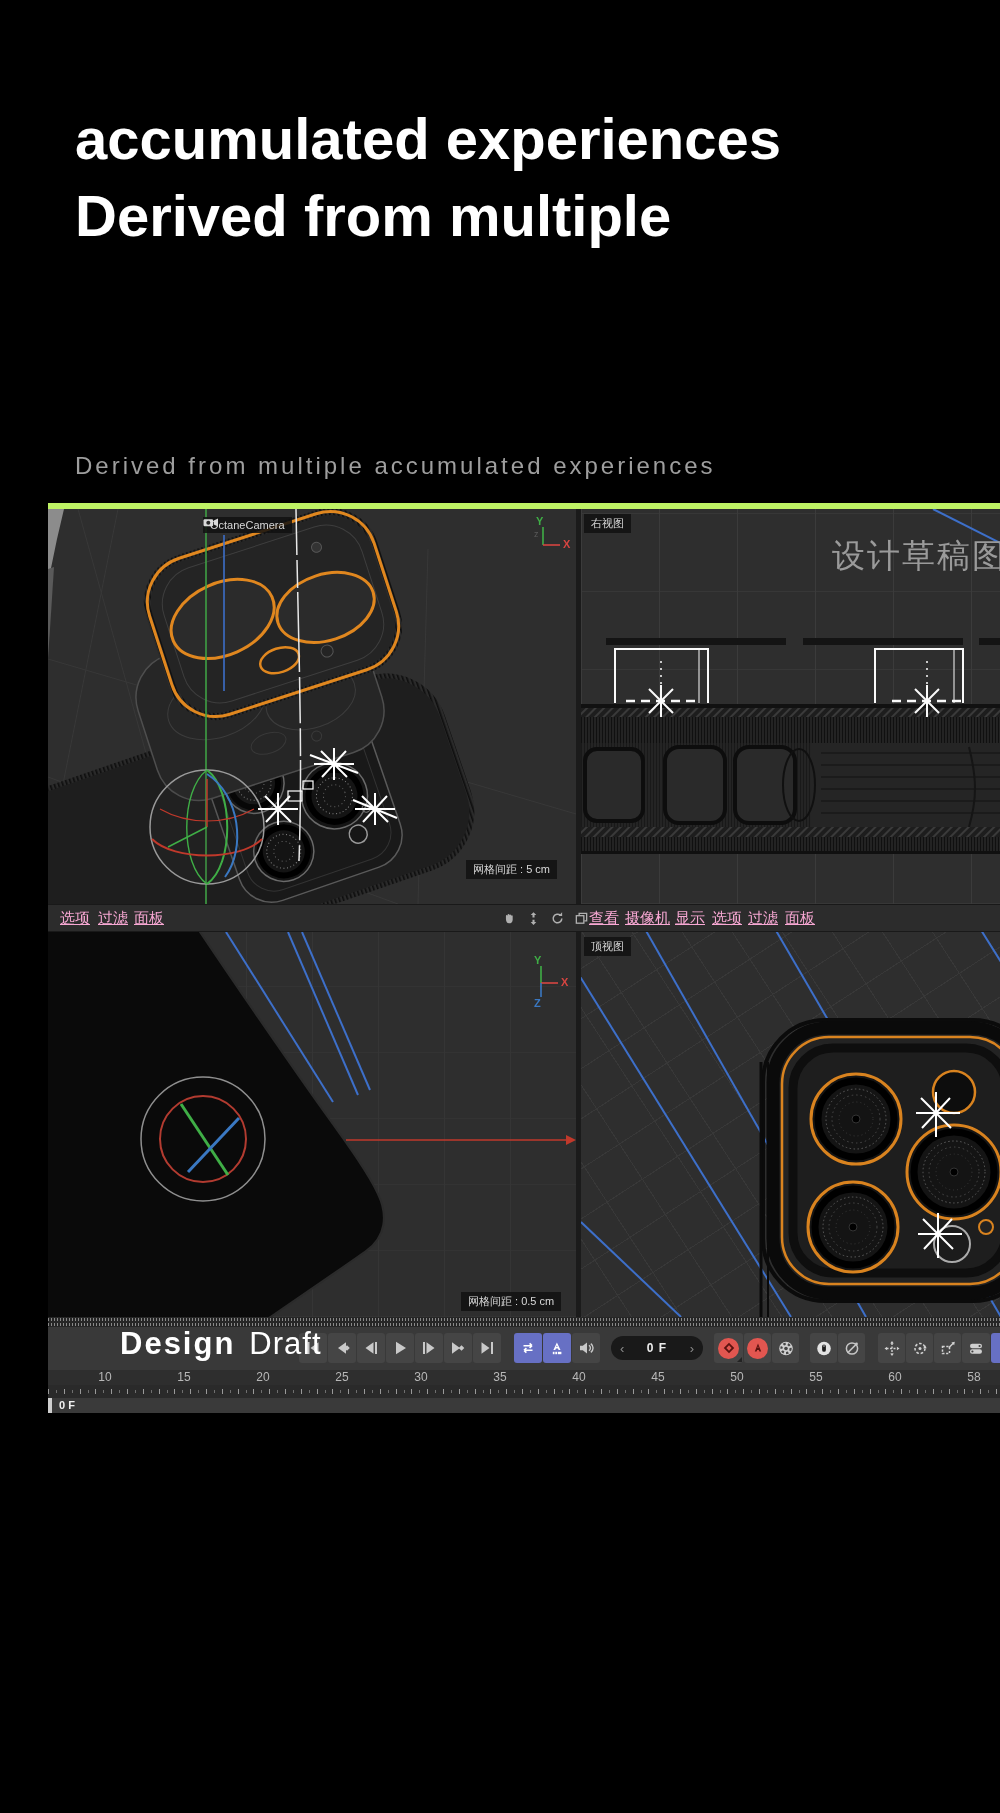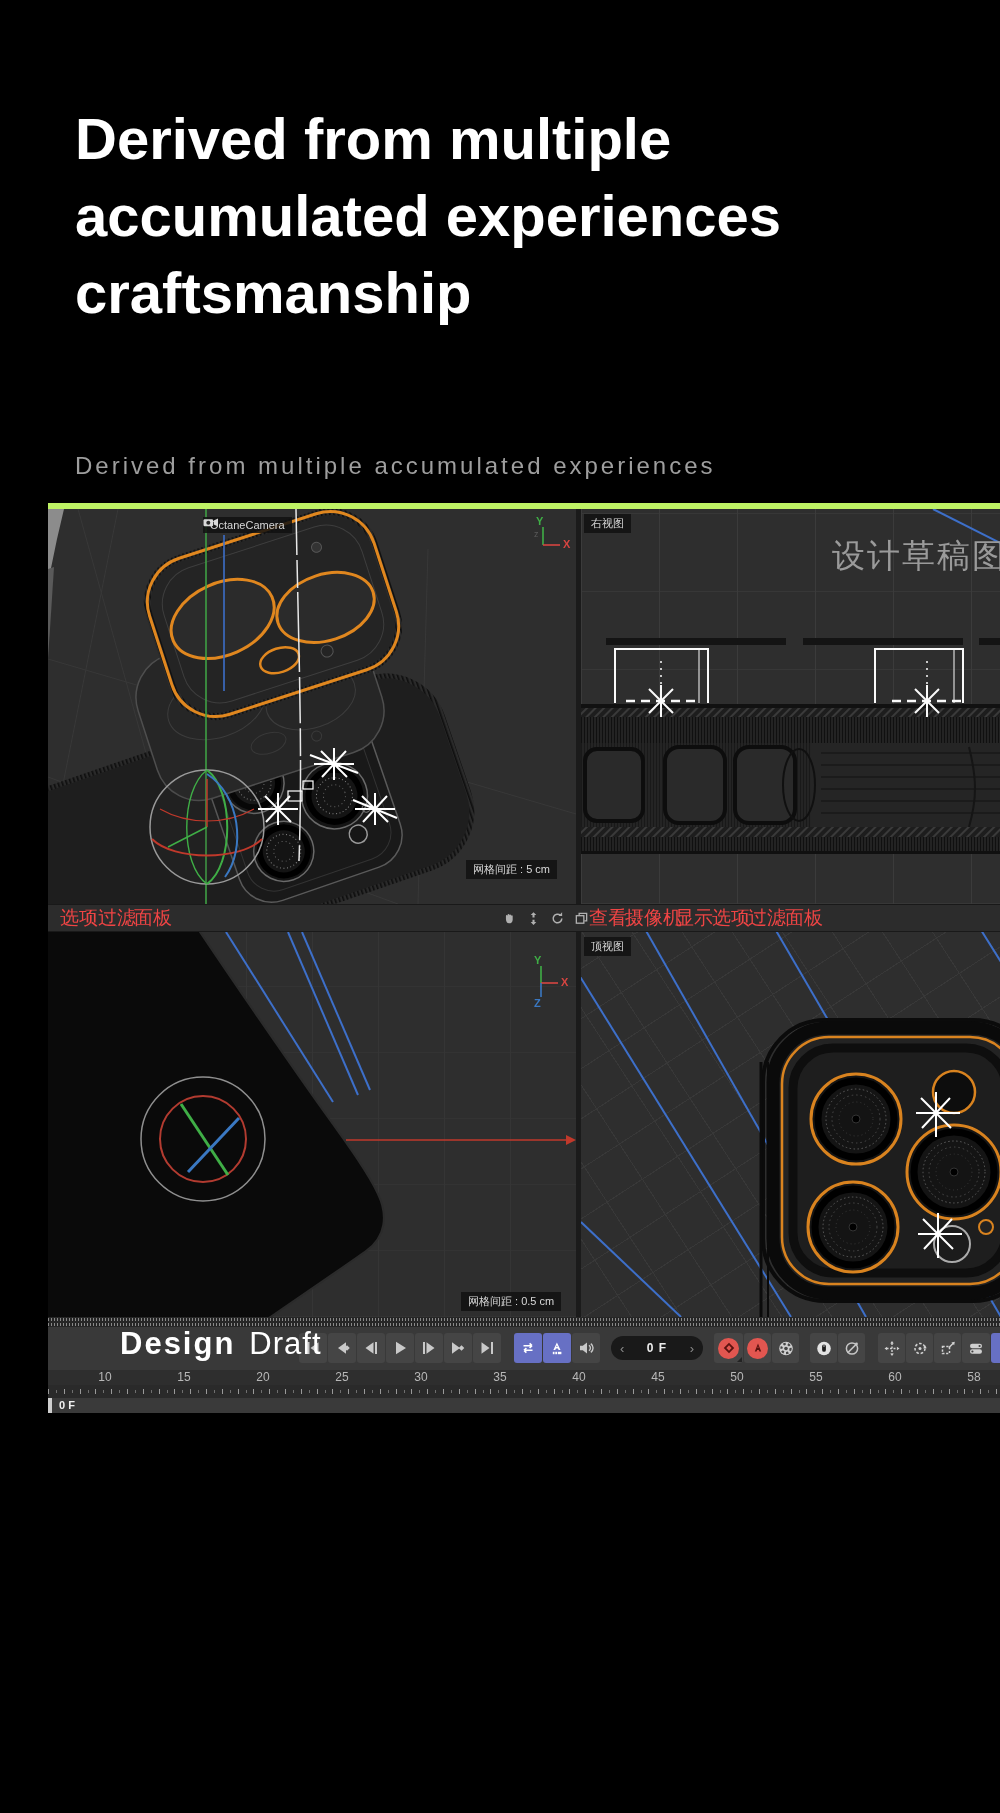--- a/index.html
+++ b/index.html
@@ -30,21 +30,21 @@
           padding:2px 7px;white-space:nowrap;z-index:5;}
   .camlabel{display:flex;align-items:center;gap:5px;}
   .watermark{position:absolute;color:#9a9a9a;font-size:33px;letter-spacing:2px;z-index:5;}
   .axisw{position:absolute;z-index:5;width:50px;height:56px;font-size:11px;font-weight:700;}
   .axisw .ax{position:absolute;}
   .ax-y{color:#3fae46;} .ax-x{color:#d64541;} .ax-z{color:#3a78c2;} .ax-zdim{color:#5a5a5a;font-size:9px;font-weight:400;}
 
   
   .menubar{position:absolute;left:0;top:395px;width:1000px;height:28px;background:#2c2c2c;
            border-top:1px solid #191919;border-bottom:1px solid #191919;box-sizing:border-box;}
-  .menu-item{position:absolute;top:0;height:26px;line-height:26px;color:#ef4444;font-size:19px;cursor:default;}
+  .menu-item{position:absolute;top:0;height:26px;line-height:26px;color:#f9a8d4;font-size:15px;cursor:default;text-decoration:underline;}
   .viewicons{position:absolute;left:453px;top:5px;display:flex;gap:7px;}
   .viewicons .vicon{width:17px;height:17px;display:flex;align-items:center;justify-content:center;}
 
   
   .dotstrip{position:absolute;left:0;top:808px;width:1000px;height:10px;background:#262626;}
   .dotstrip:before,.dotstrip:after{content:"";position:absolute;left:0;right:0;height:3px;
       background:repeating-linear-gradient(90deg,rgba(170,170,170,.75) 0 1px,transparent 1px 3px);}
   .dotstrip:before{top:1px;} .dotstrip:after{top:6px;}
   .toolbar{position:absolute;left:0;top:818px;width:1000px;height:43px;background:#393939;}
   .tbtn{position:absolute;top:6px;height:30px;background:#454545;border-radius:3px;
@@ -73,23 +73,22 @@
   .framebar{position:absolute;left:0;top:889px;width:1000px;height:15px;background:#3a3a3a;}
   .framebar .marker{position:absolute;left:0;top:0;width:4px;height:15px;background:#cfcfcf;}
   .framebar .cf{position:absolute;left:11px;top:0;color:#f0f0f0;font-size:11px;font-weight:700;line-height:15px;}
 </style>
 </head>
 <body>
 
 <div id="app">
 
   <div class="hero-title">
+    <div>accumulated experiences</div>
     <div>Derived from multiple</div>
-    <div>accumulated experiences</div>
-    <div>craftsmanship</div>
   </div>
   <div class="hero-sub">Derived from multiple accumulated experiences</div>
 
   <div class="editor">
 
     <div class="vp" style="left:0;top:0;width:528px;height:395px;">
       <svg width="528" height="395" viewBox="0 0 528 395">
         <defs>
           <pattern id="rib1" width="4" height="4" patternUnits="userSpaceOnUse">
             <rect width="4" height="4" fill="#2a2a2a"></rect>

